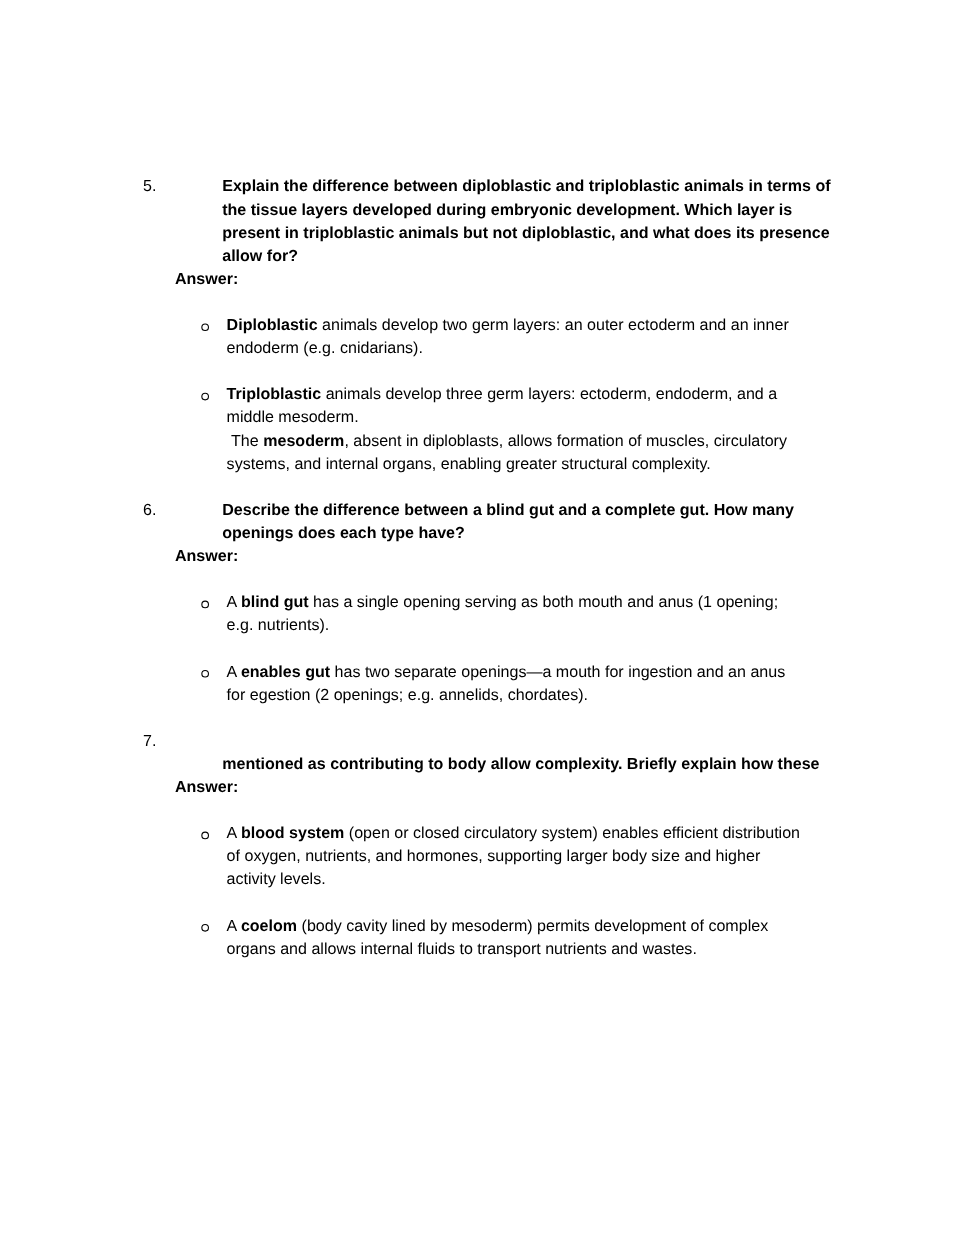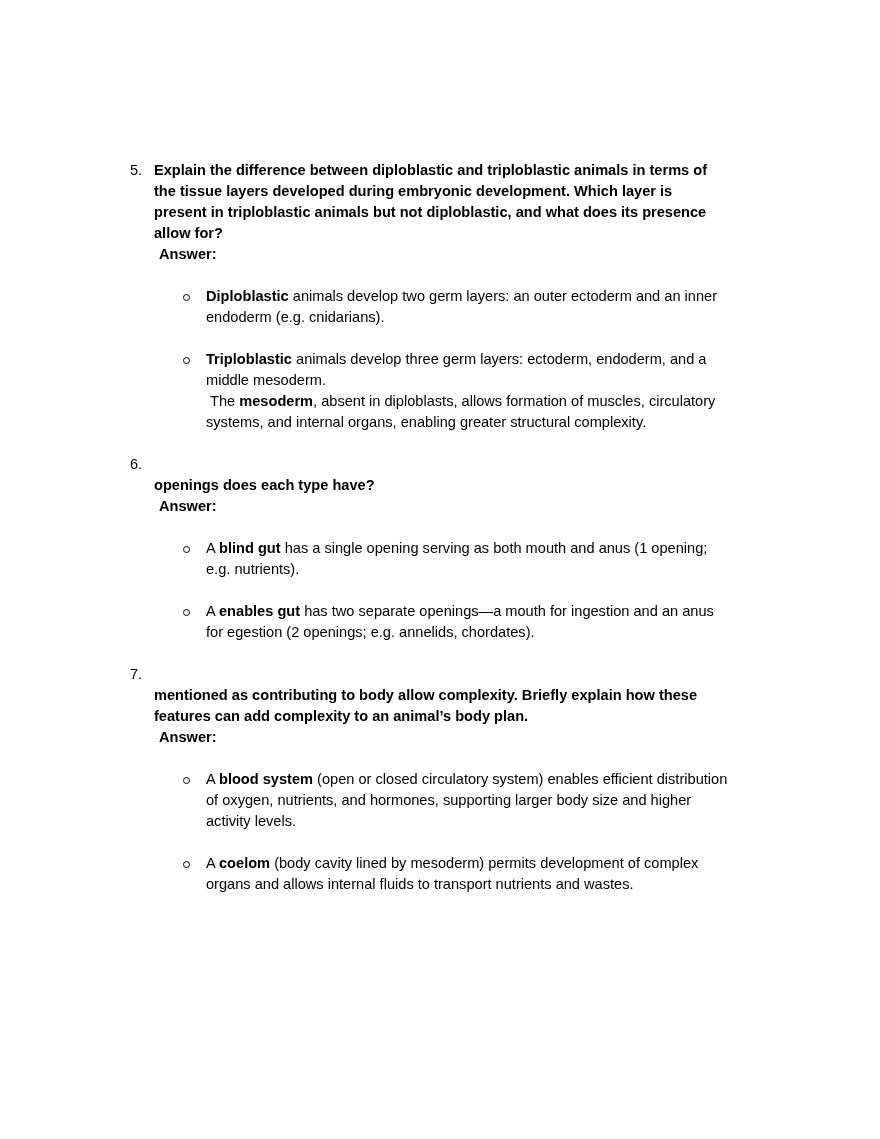--- a/index.html
+++ b/index.html
@@ -24,21 +24,21 @@
   }
   .question-block { margin: 0; }
   .question-block + .question-block { margin-top: 21px; }
   .q-row { display: flex; }
   .q-num {
     width: 24px;
     flex-shrink: 0;
     font-weight: 400;
   }
   .q-body { width: 680px; }
-  .q-text { font-weight: 700; white-space: pre-wrap; }
+  .q-text { font-weight: 700; white-space: pre-wrap; margin-left: 48px; }
   .answer-label {
     font-weight: 700;
     padding-left: 5px;
   }
   .bullet { display: flex; margin-top: 21px; justify-content: flex-end; }
   .bullet-marker {
     box-sizing: border-box;
     width: 52px;
     flex-shrink: 0;
     padding-left: 29px;
@@ -81,21 +81,21 @@
           <div class="bullet-text"><span class="seg-b">Triploblastic</span><span> animals develop three germ layers: ectoderm, endoderm, and a</span><br><span>middle mesoderm.</span><br><span> The </span><span class="seg-b">mesoderm</span><span>, absent in diploblasts, allows formation of muscles, circulatory</span><br><span>systems, and internal organs, enabling greater structural complexity.</span></div>
         </div>
       </div>
     </div>
   </section>
 
   <section class="question-block">
     <div class="q-row">
       <div class="q-num">6.</div>
       <div class="q-body">
-        <div class="q-text"><br><span class="seg-b">openings does each type have?</span></div>
+        <div class="q-text"><span class="seg-b">Describe the difference between a blind gut and a complete gut. How many</span><br><span class="seg-b">openings does each type have?</span></div>
         <div class="answer-label">Answer:</div>
 
         <div class="bullet">
           <div class="bullet-marker">
             <span class="circle"></span>
           </div>
           <div class="bullet-text"><span>A </span><span class="seg-b">blind gut</span><span> has a single opening serving as both mouth and anus (1 opening;</span><br><span>e.g. nutrients).</span></div>
         </div>
 
         <div class="bullet">
@@ -105,21 +105,21 @@
           <div class="bullet-text"><span>A </span><span class="seg-b">enables gut</span><span> has two separate openings—a mouth for ingestion and an anus</span><br><span>for egestion (2 openings; e.g. annelids, chordates).</span></div>
         </div>
       </div>
     </div>
   </section>
 
   <section class="question-block">
     <div class="q-row">
       <div class="q-num">7.</div>
       <div class="q-body">
-        <div class="q-text"><br><span class="seg-b">mentioned as contributing to body allow complexity. Briefly explain how these</span><br><span class="seg-b">features can add complexity to an animal’s body plan.</span></div>
+        <div class="q-text"><br><span class="seg-b">mentioned as contributing to body allow complexity. Briefly explain how these</span><br></div>
         <div class="answer-label">Answer:</div>
 
         <div class="bullet">
           <div class="bullet-marker">
             <span class="circle"></span>
           </div>
           <div class="bullet-text"><span>A </span><span class="seg-b">blood system</span><span> (open or closed circulatory system) enables efficient distribution</span><br><span>of oxygen, nutrients, and hormones, supporting larger body size and higher</span><br><span>activity levels.</span></div>
         </div>
 
         <div class="bullet">

